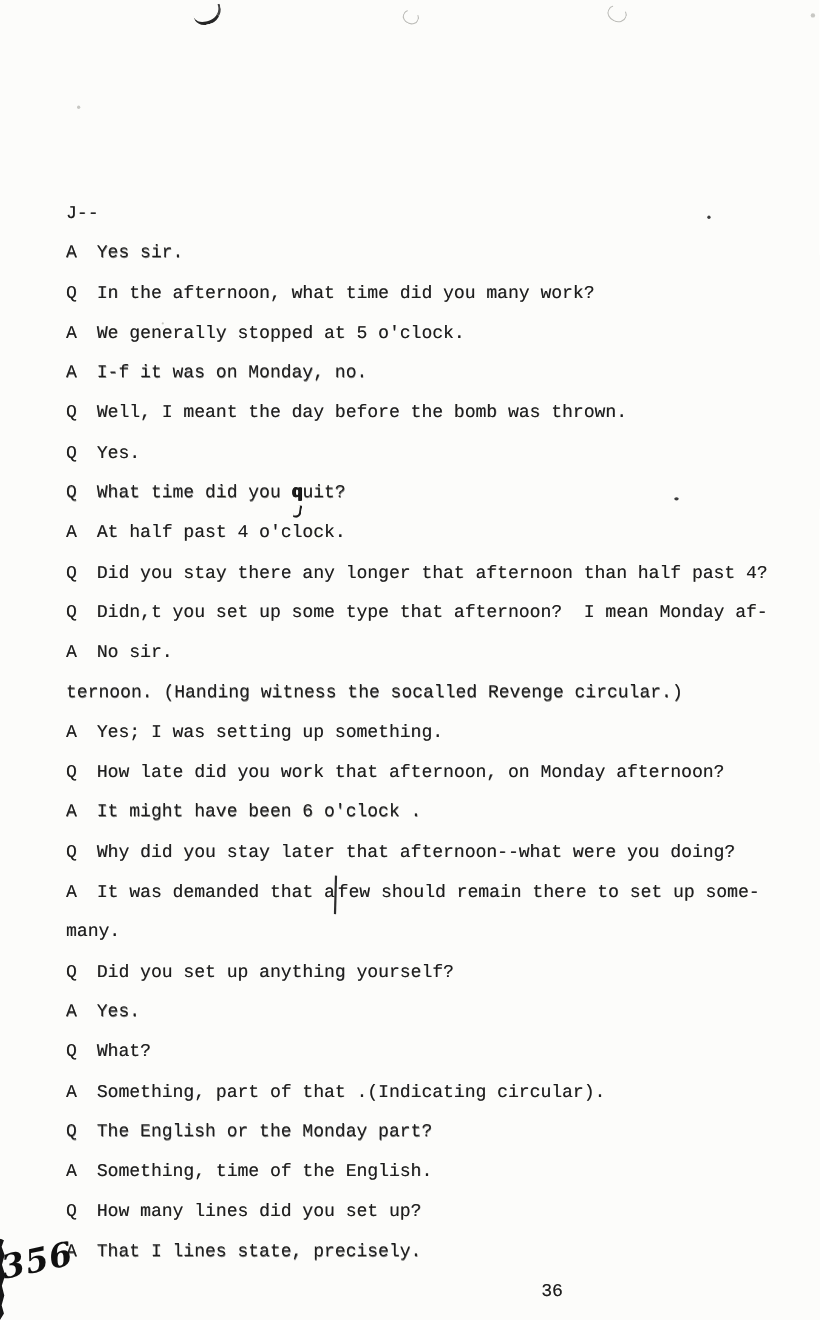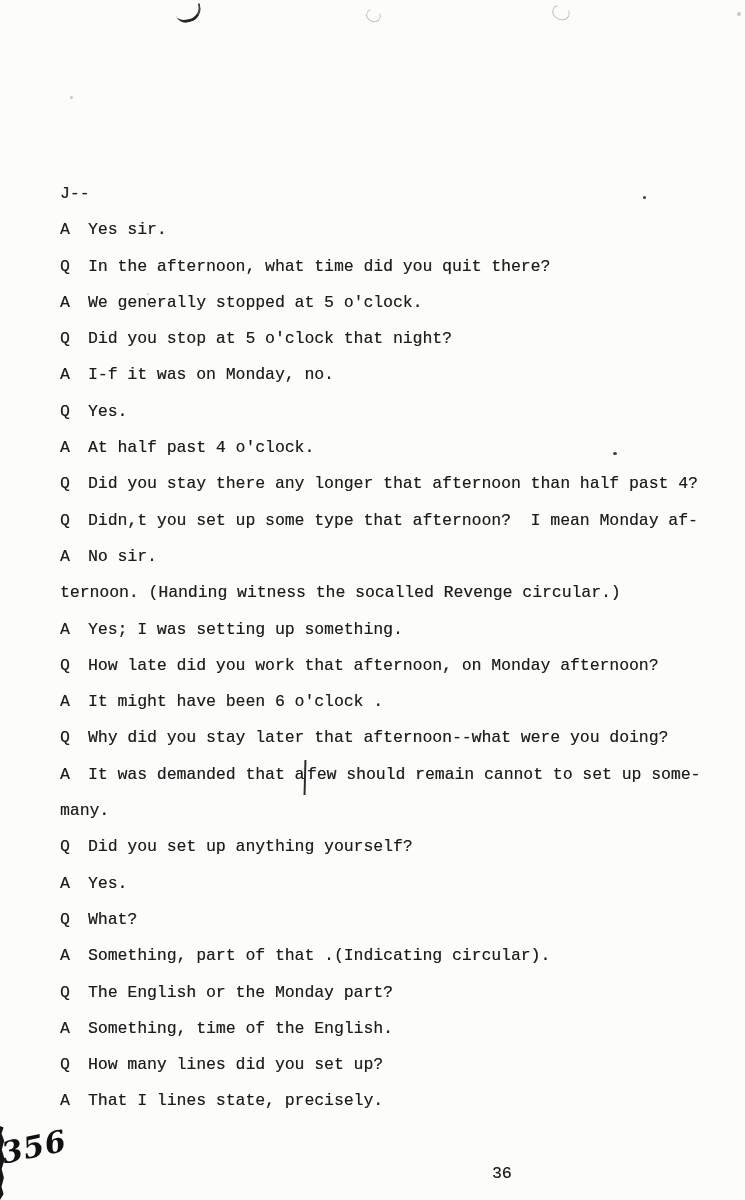--- a/index.html
+++ b/index.html
@@ -130,35 +130,36 @@
       <div class="mark speck" style="left: 737px; top: 12px; width: 4px; height: 4px;"></div>
       <div class="mark speck" style="left: 70px; top: 96px; width: 3px; height: 3px;"></div>
       <div class="mark dot" style="left: 643px; top: 196px; width: 3px; height: 3px;"></div>
       <div class="mark dot" style="left: 613px; top: 452px; width: 4px; height: 3px;"></div>
       <div class="mark speck" style="left: 147px; top: 293px; width: 2px; height: 2px;"></div>
     </div>
   <div class="torn-edge"></div>
   <div class="lines">
       <div class="line"><span class="prefix">J--</span><span></span></div>
       <div class="line"><span class="prefix">A</span><span>Yes sir.</span></div>
-      <div class="line"><span class="prefix">Q</span><span>In the afternoon, what time did you quit there?</span></div>
+      <div class="line"><span class="prefix">Q</span><span>In the afternoon, what time did you many work?</span></div>
       <div class="line"><span class="prefix">A</span><span>We generally stopped at 5 o'clock.</span></div>
-      <div class="line"><span class="prefix">Q</span><span>Did you stop at 5 o'clock that night?</span></div>
       <div class="line"><span class="prefix">A</span><span>I-f it was on Monday, no.</span></div>
+      <div class="line"><span class="prefix">Q</span><span>Well, I meant the day before the bomb was thrown.</span></div>
       <div class="line"><span class="prefix">Q</span><span>Yes.</span></div>
+      <div class="line"><span class="prefix">Q</span><span>What time did you </span><span class="blot">q</span><span>uit?</span></div>
       <div class="line"><span class="prefix">A</span><span>At half past 4 o'clock.</span></div>
       <div class="line"><span class="prefix">Q</span><span>Did you stay there any longer that afternoon than half past 4?</span></div>
       <div class="line"><span class="prefix">Q</span><span>Didn,t you set up some type that afternoon?  I mean Monday af-</span></div>
       <div class="line"><span class="prefix">A</span><span>No sir.</span></div>
       <div class="line"><span>ternoon. (Handing witness the socalled Revenge circular.)</span></div>
       <div class="line"><span class="prefix">A</span><span>Yes; I was setting up something.</span></div>
       <div class="line"><span class="prefix">Q</span><span>How late did you work that afternoon, on Monday afternoon?</span></div>
       <div class="line"><span class="prefix">A</span><span>It might have been 6 o'clock .</span></div>
       <div class="line"><span class="prefix">Q</span><span>Why did you stay later that afternoon--what were you doing?</span></div>
-      <div class="line"><span class="prefix">A</span><span>It was demanded that a</span><span class="vmark"></span><span>few should remain cannot to set up some-</span></div>
+      <div class="line"><span class="prefix">A</span><span>It was demanded that a</span><span class="vmark"></span><span>few should remain there to set up some-</span></div>
       <div class="line"><span>many.</span></div>
       <div class="line"><span class="prefix">Q</span><span>Did you set up anything yourself?</span></div>
       <div class="line"><span class="prefix">A</span><span>Yes.</span></div>
       <div class="line"><span class="prefix">Q</span><span>What?</span></div>
       <div class="line"><span class="prefix">A</span><span>Something, part of that .(Indicating circular).</span></div>
       <div class="line"><span class="prefix">Q</span><span>The English or the Monday part?</span></div>
       <div class="line"><span class="prefix">A</span><span>Something, time of the English.</span></div>
       <div class="line"><span class="prefix">Q</span><span>How many lines did you set up?</span></div>
       <div class="line"><span class="prefix">A</span><span>That I lines state, precisely.</span></div>
     </div>

